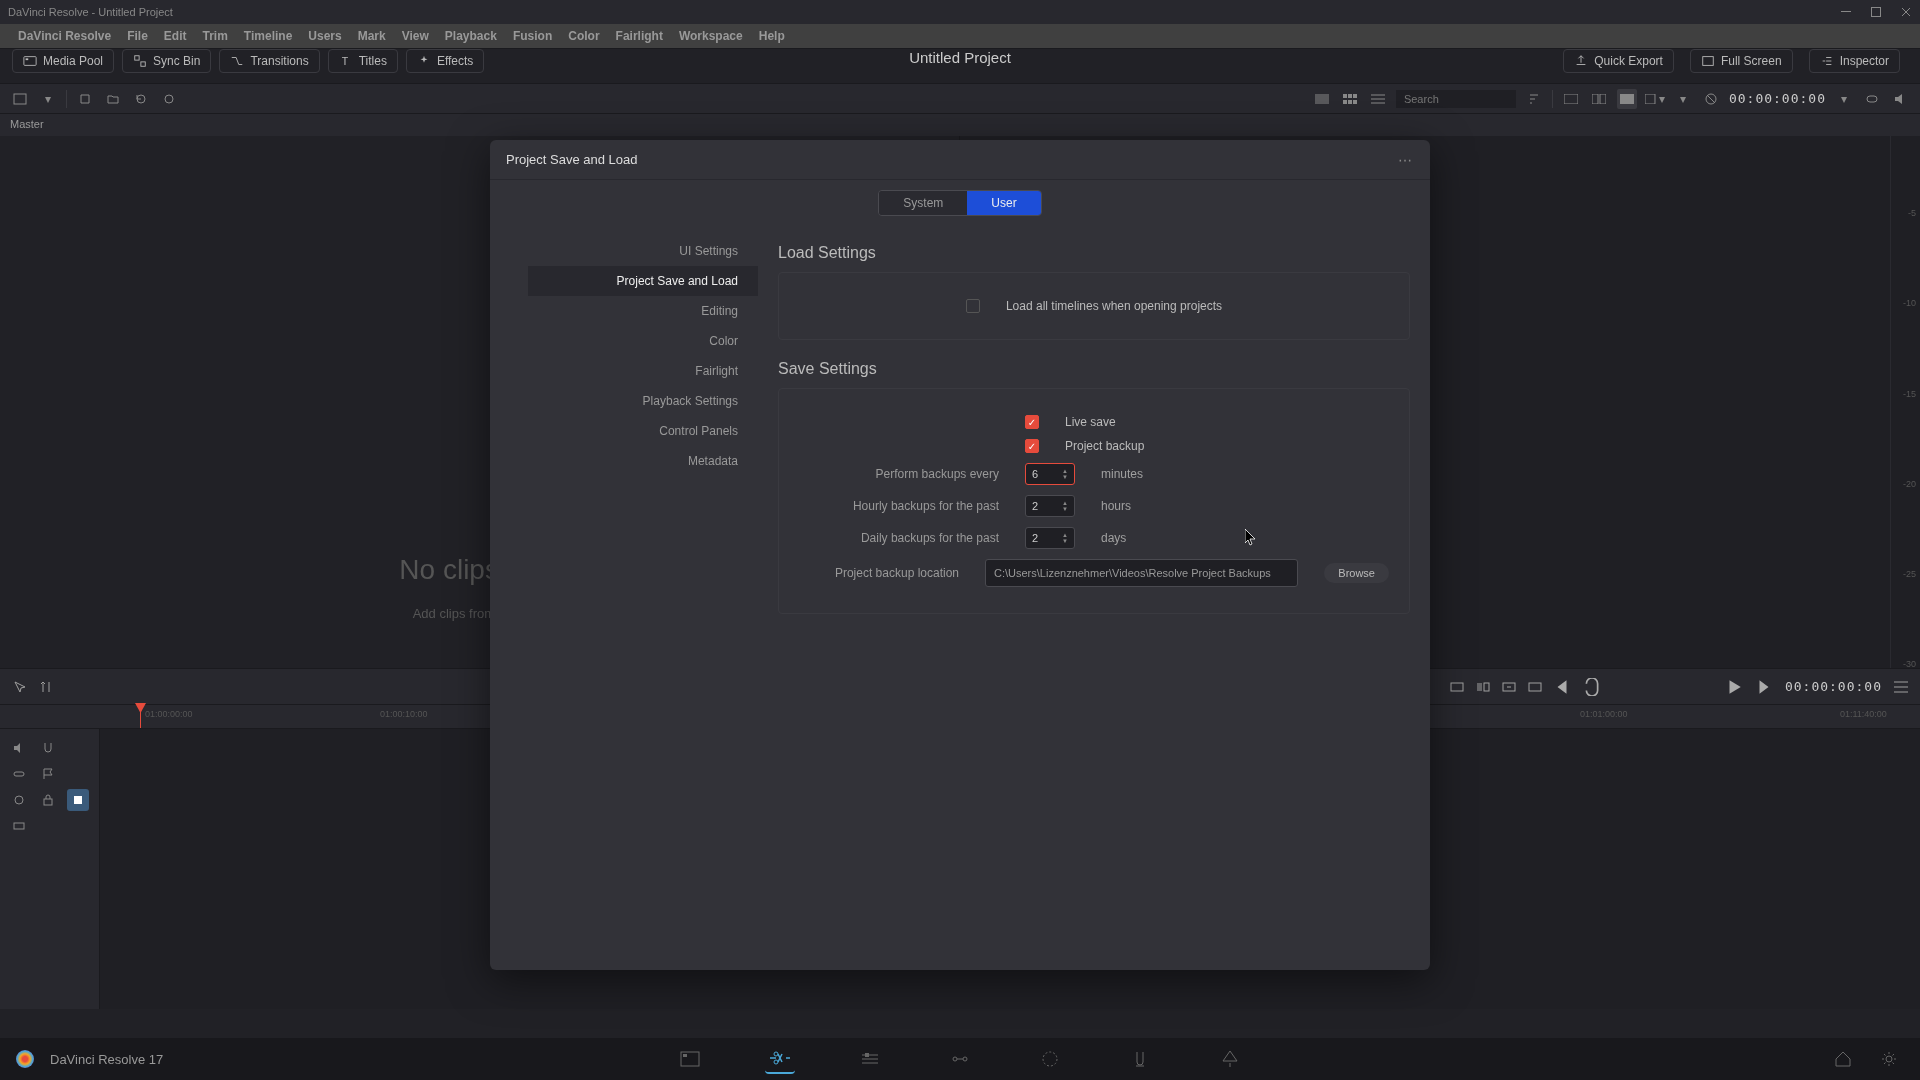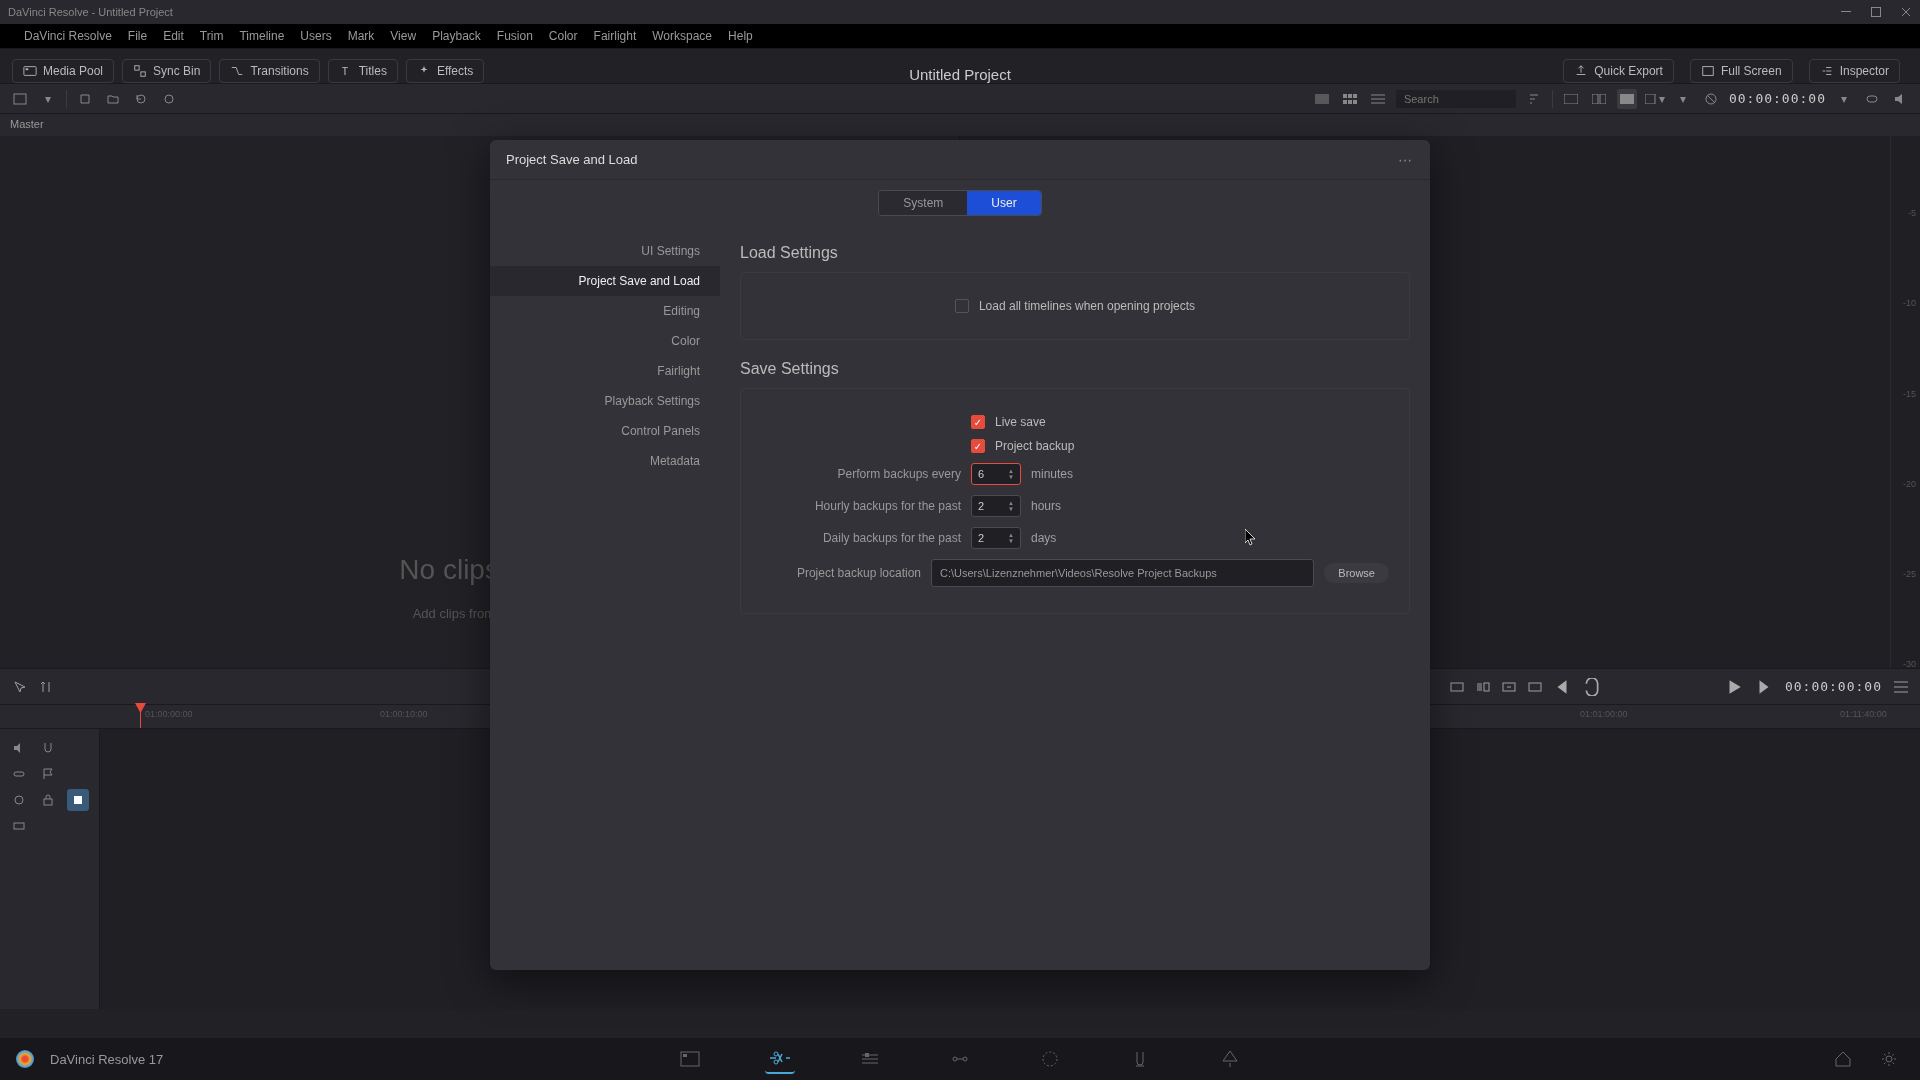--- a/index.html
+++ b/index.html
@@ -5,25 +5,25 @@
 * { margin: 0; padding: 0; box-sizing: border-box; font-family: -apple-system, BlinkMacSystemFont, "Segoe UI", Arial, sans-serif; }
 body { background: #1f1f24; color: #a0a0a0; font-size: 12px; overflow: hidden; width: 1920px; height: 1080px; position: relative; }
 
 
 .titlebar { height: 24px; background: #28282e; display: flex; align-items: center; padding: 0 8px; font-size: 11px; color: #888; }
 .titlebar .spacer { flex: 1; }
 .win-controls { display: flex; gap: 18px; }
 .win-btn { width: 12px; height: 12px; display: flex; align-items: center; justify-content: center; color: #888; cursor: pointer; }
 
 
-.menubar { height: 24px; background: #000000; display: flex; align-items: center; padding: 0 16px; font-size: 12px; }
+.menubar { height: 24px; background: #404040; display: flex; align-items: center; padding: 0 10px; font-size: 12px; font-weight: bold; }
 .menubar span { padding: 0 8px; color: #999; cursor: pointer; }
 
 
-.toolbar { height: 36px; background: #212126; border-top: 1px solid #1a1a1e; border-bottom: 1px solid #1a1a1e; display: flex; align-items: flex-end; padding: 0 12px; }
+.toolbar { height: 36px; background: #212126; border-top: 1px solid #1a1a1e; border-bottom: 1px solid #1a1a1e; display: flex; align-items: flex-start; padding: 0 12px; }
 .tb-item { display: flex; align-items: center; gap: 6px; padding: 4px 10px; border: 1px solid #3a3a40; border-radius: 4px; margin-right: 8px; color: #bbb; cursor: pointer; font-size: 12px; }
 .tb-item .ic { width: 14px; height: 14px; }
 .toolbar .center-title { position: absolute; left: 50%; transform: translateX(-50%); font-size: 15px; color: #ccc; font-weight: 500; }
 .toolbar .right { margin-left: auto; display: flex; gap: 8px; }
 
 
 .subbar { height: 30px; background: #28282e; border-bottom: 1px solid #1a1a1e; display: flex; align-items: center; padding: 0 10px; gap: 8px; }
 .subbar .ic-btn { width: 20px; height: 20px; display: flex; align-items: center; justify-content: center; color: #888; cursor: pointer; }
 .subbar .search { background: #1f1f24; border: none; color: #888; padding: 3px 8px; font-size: 11px; width: 120px; }
 .subbar .divider { width: 1px; height: 18px; background: #3a3a40; }
@@ -68,28 +68,28 @@
 
 
 .modal { position: absolute; left: 490px; top: 140px; width: 940px; height: 830px; background: #323238; border-radius: 6px; box-shadow: 0 10px 40px rgba(0,0,0,0.5); display: flex; flex-direction: column; z-index: 100; }
 .modal-header { height: 40px; display: flex; align-items: center; padding: 0 16px; border-bottom: 1px solid #28282e; }
 .modal-title { font-size: 13px; color: #ddd; font-weight: 500; }
 .modal-menu { margin-left: auto; color: #888; cursor: pointer; font-size: 14px; letter-spacing: 2px; }
 .modal-tabs { display: flex; justify-content: center; padding: 10px 0; }
 .seg { display: flex; border: 1px solid #4a4a50; border-radius: 4px; overflow: hidden; }
 .seg-btn { padding: 5px 24px; font-size: 12px; color: #999; cursor: pointer; background: #2a2a30; }
 .seg-btn.active { background: #1d4ed8; color: #eee; }
-.modal-body { flex: 1; display: flex; overflow: hidden; }
+.modal-body { flex: 1; display: flex; overflow: hidden; padding-left: 38px; }
 .modal-sidebar { width: 230px; padding: 10px 0; }
 .side-item { padding: 8px 20px; text-align: right; font-size: 12px; color: #999; cursor: pointer; }
 .side-item.active { background: #28282e; color: #eee; }
 .modal-content { flex: 1; padding: 10px 20px; }
 .section-title { font-size: 16px; color: #bbb; margin: 8px 0 10px; }
 .section-box { border: 1px solid #3a3a40; border-radius: 4px; padding: 16px 20px; margin-bottom: 20px; }
-.form-row { display: flex; align-items: center; margin: 10px 0; gap: 10px; font-size: 12px; }
+.form-row { display: flex; align-items: center; margin: 10px 0; gap: 26px; font-size: 12px; }
 .form-row .label { width: 200px; text-align: right; color: #999; }
 .chk { width: 14px; height: 14px; border: 1px solid #555; border-radius: 2px; display: inline-flex; align-items: center; justify-content: center; cursor: pointer; flex-shrink: 0; }
 .chk.checked { background: #e64b3c; border-color: #e64b3c; color: #fff; font-size: 10px; }
 .chk-label { color: #bbb; }
 .spinner { width: 50px; height: 22px; background: #1f1f24; border: 1px solid #4a4a50; border-radius: 3px; display: flex; align-items: center; padding: 0 6px; position: relative; }
 .spinner.highlight { border-color: #e64b3c; }
 .spinner-val { flex: 1; color: #ccc; font-size: 11px; }
 .spinner-arrows { display: flex; flex-direction: column; font-size: 6px; line-height: 6px; color: #888; cursor: pointer; }
 .path-input { flex: 1; height: 28px; background: #1f1f24; border: 1px solid #4a4a50; border-radius: 3px; padding: 0 8px; color: #999; font-size: 11px; display: flex; align-items: center; overflow: hidden; white-space: nowrap; }
 .browse-btn { padding: 4px 14px; background: #3a3a40; border-radius: 12px; color: #bbb; font-size: 11px; cursor: pointer; }

